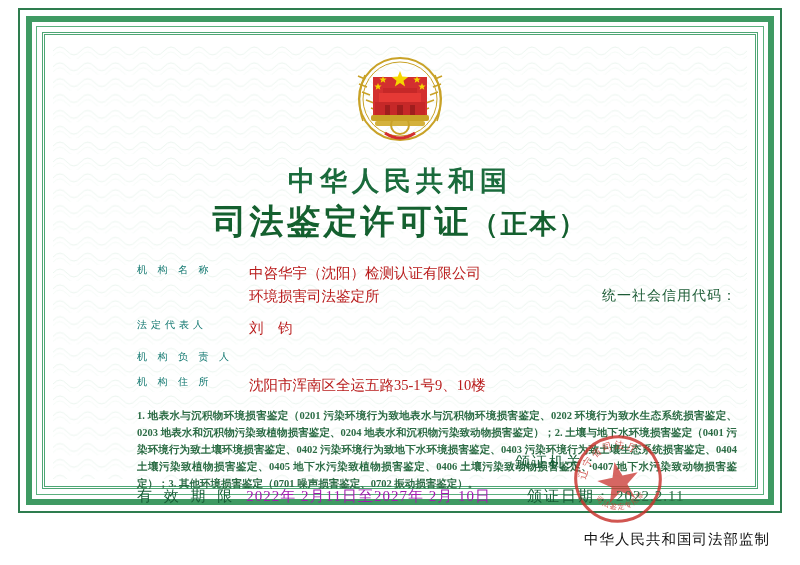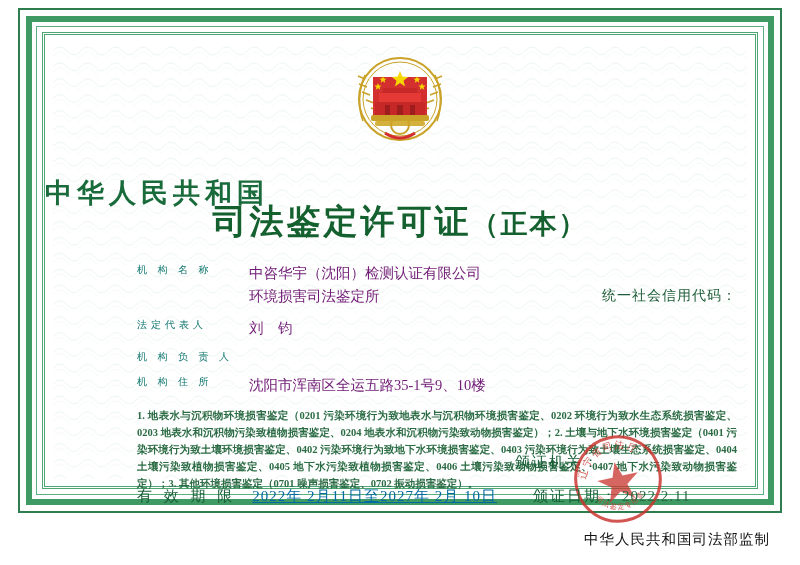--- a/index.html
+++ b/index.html
@@ -84,26 +84,26 @@
     width: 110px;
     height: 104px;
   }
 
   
   .title-country {
     position: absolute;
     left: 0;
     right: 0;
     top: 128px;
+    text-align: center;
     font-family: "Liberation Serif", serif;
     font-size: 27px;
     font-weight: bold;
     color: #1a6b3c;
     letter-spacing: 5px;
-    margin-top: 12px;
   }
   .title-main {
     position: absolute;
     left: 0;
     right: 0;
     top: 164px;
     text-align: center;
     font-family: "Liberation Serif", serif;
     font-size: 34px;
     font-weight: bold;
@@ -133,21 +133,21 @@
   .label {
     flex: 0 0 auto;
     width: 112px;
     letter-spacing: 4px;
     color: #0f766e;
     font-size: 10px;
     white-space: nowrap;
   }
   .value {
     flex: 1 1 auto;
-    color: #701a75;
+    color: #b91c1c;
     font-size: 14.5px;
     line-height: 1.45;
   }
   .value-line2 {
     margin-top: 2px;
   }
   .right-label {
     position: absolute;
     font-size: 14px;
     letter-spacing: 1px;
@@ -204,24 +204,23 @@
     color: #185e37;
     letter-spacing: 1px;
     display: flex;
     align-items: center;
   }
   .validity .lab {
     letter-spacing: 4px;
     white-space: nowrap;
   }
   .validity .val {
-    color: #0369a1;
-    margin-left: 16px;
-    white-space: nowrap;
-    text-decoration: underline;
+    color: #a21caf;
+    margin-left: 10px;
+    white-space: nowrap;
   }
   .validity .issue-lab {
     margin-left: 36px;
     letter-spacing: 2px;
     white-space: nowrap;
   }
   .validity .issue-val {
     color: #2b6b44;
     margin-left: 4px;
     white-space: nowrap;

